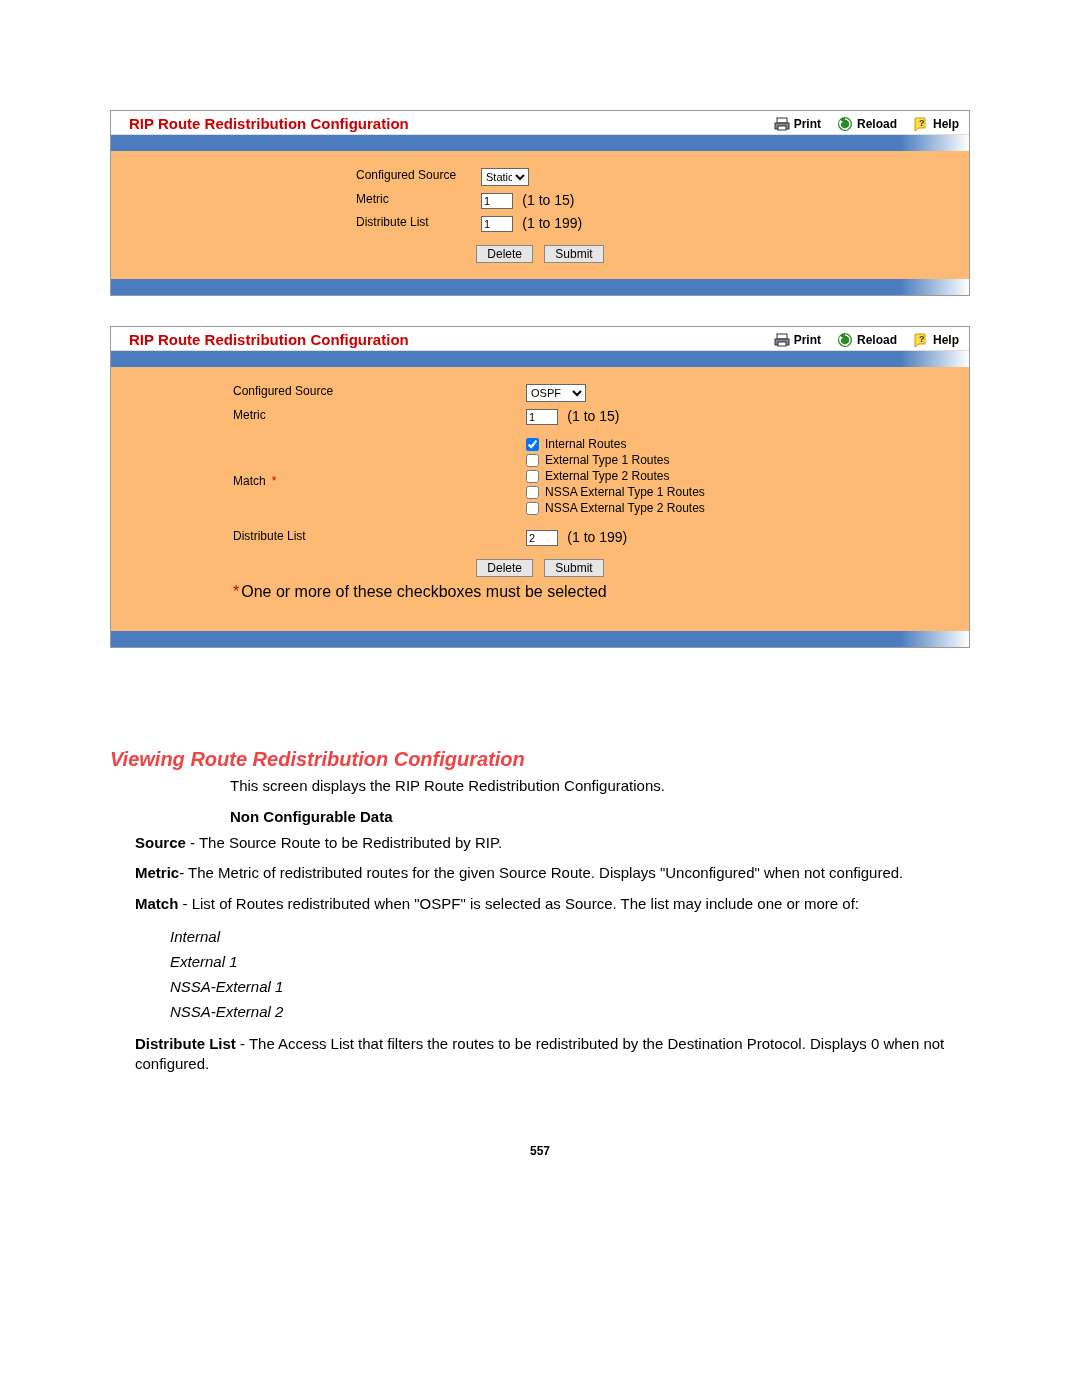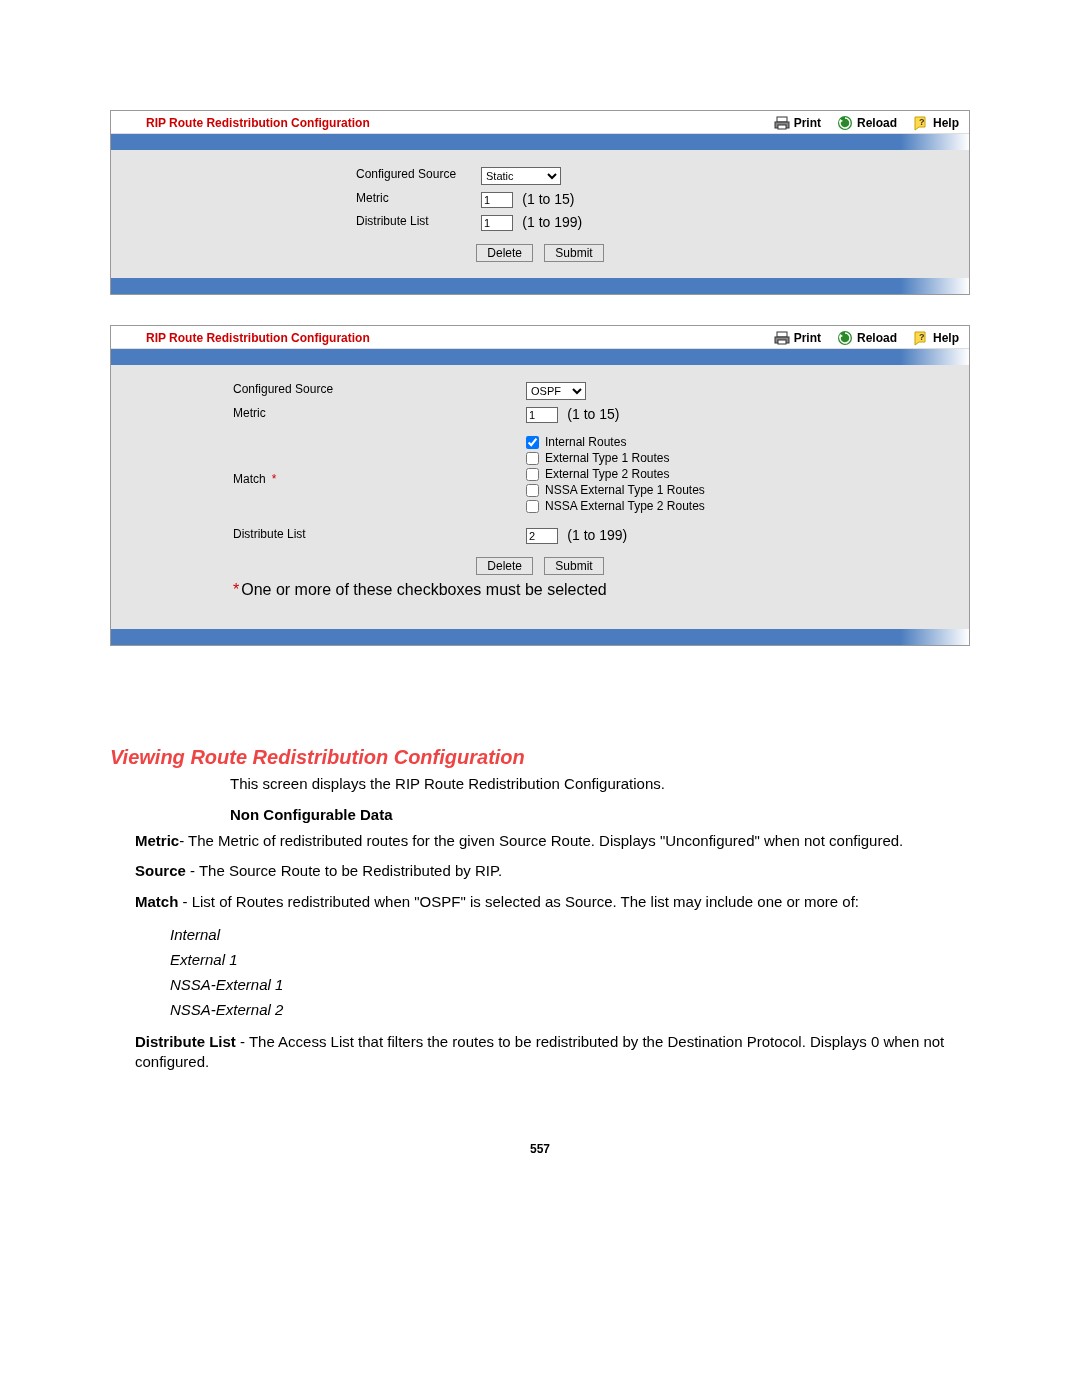--- a/index.html
+++ b/index.html
@@ -25,43 +25,42 @@
     display: flex;
     align-items: center;
     padding: 4px 10px 2px 18px;
     background: #fff;
     border-bottom: 1px solid #ddd;
   }
   .panel-title {
     flex: 1;
     color: #c00;
     font-weight: bold;
-    font-size: 12px;
-    margin-left: 17px;
+    font-size: 15px;
   }
   .toolbar {
     display: flex;
     gap: 16px;
     align-items: center;
   }
   .tool {
     display: flex;
     gap: 4px;
     align-items: center;
     font-weight: bold;
     font-size: 12px;
     cursor: pointer;
   }
   .icon { width: 16px; height: 16px; display: inline-block; }
   .blue-bar {
     height: 16px;
     background: linear-gradient(to right, #4a7cbf 0%, #4a7cbf 92%, #fff 100%);
   }
   .form-body {
-    background: #e5e5e5;
+    background: #fdba74;
     padding: 14px 0 16px 0;
   }
   .form-row {
     display: flex;
     align-items: flex-start;
     padding: 3px 0;
   }
   .label-cell { font-size: 12px; }
   .field-cell { font-size: 12px; }
   .p1 .label-cell { width: 370px; padding-left: 245px; }
@@ -151,21 +150,21 @@
           </span>
           <span>Help</span>
         </div>
       </div>
     </div>
     <div class="blue-bar"></div>
     <div class="form-body p1">
       <div class="form-row">
         <div class="label-cell">Configured Source</div>
         <div class="field-cell">
-          <select style="width:80px;">
+          <select style="width:48px;">
             <option>Static</option>
           </select>
         </div>
       </div>
       <div class="form-row">
         <div class="label-cell">Metric</div>
         <div class="field-cell">
           <input type="text" style="width: 32px;" value="1">
           <span class="hint">(1 to 15)</span>
         </div>
@@ -280,24 +279,24 @@
       </div>
     </div>
     <div class="blue-bar"></div>
   </div>
 
   <div class="doc-section">
     <h2 class="doc-heading">Viewing Route Redistribution Configuration</h2>
     <div class="doc-intro">This screen displays the RIP Route Redistribution Configurations.</div>
     <div class="doc-subhead">Non Configurable Data</div>
     <div class="doc-para">
+      <span class="term">Source</span><span> - The Source Route to be Redistributed by RIP.</span>
+    </div>
+    <div class="doc-para">
       <span class="term">Metric</span><span>- The Metric of redistributed routes for the given Source Route. Displays "Unconfigured" when not configured.</span>
-    </div>
-    <div class="doc-para">
-      <span class="term">Source</span><span> - The Source Route to be Redistributed by RIP.</span>
     </div>
     <div class="doc-para">
       <span class="term">Match</span><span> - List of Routes redistributed when "OSPF" is selected as Source. The list may include one or more of:</span>
     </div>
     <div class="doc-list">
       <div>Internal</div>
       <div>External 1</div>
       <div>NSSA-External 1</div>
       <div>NSSA-External 2</div>
     </div>

